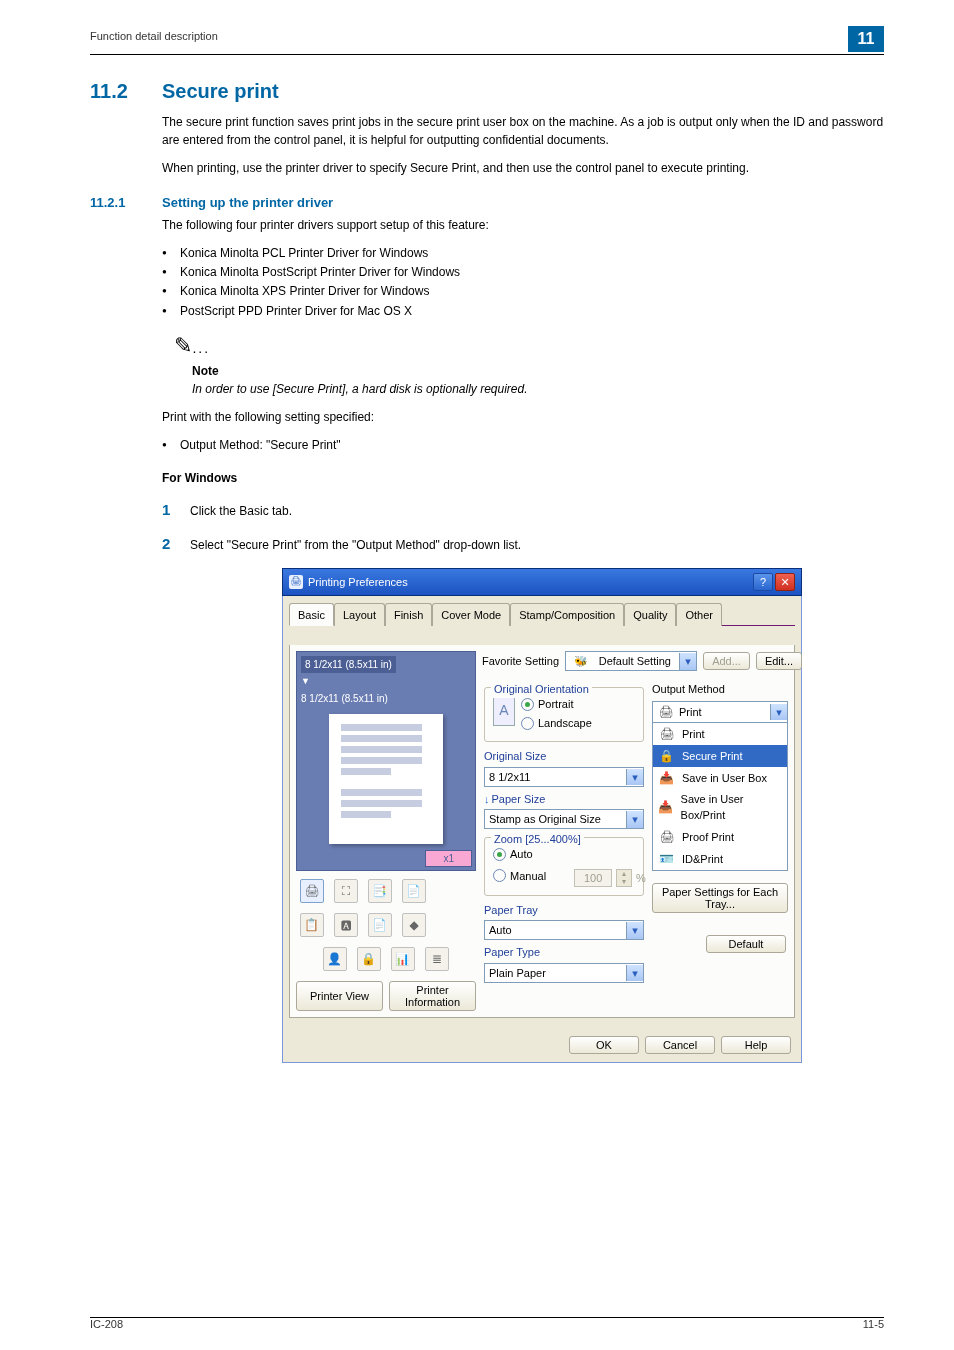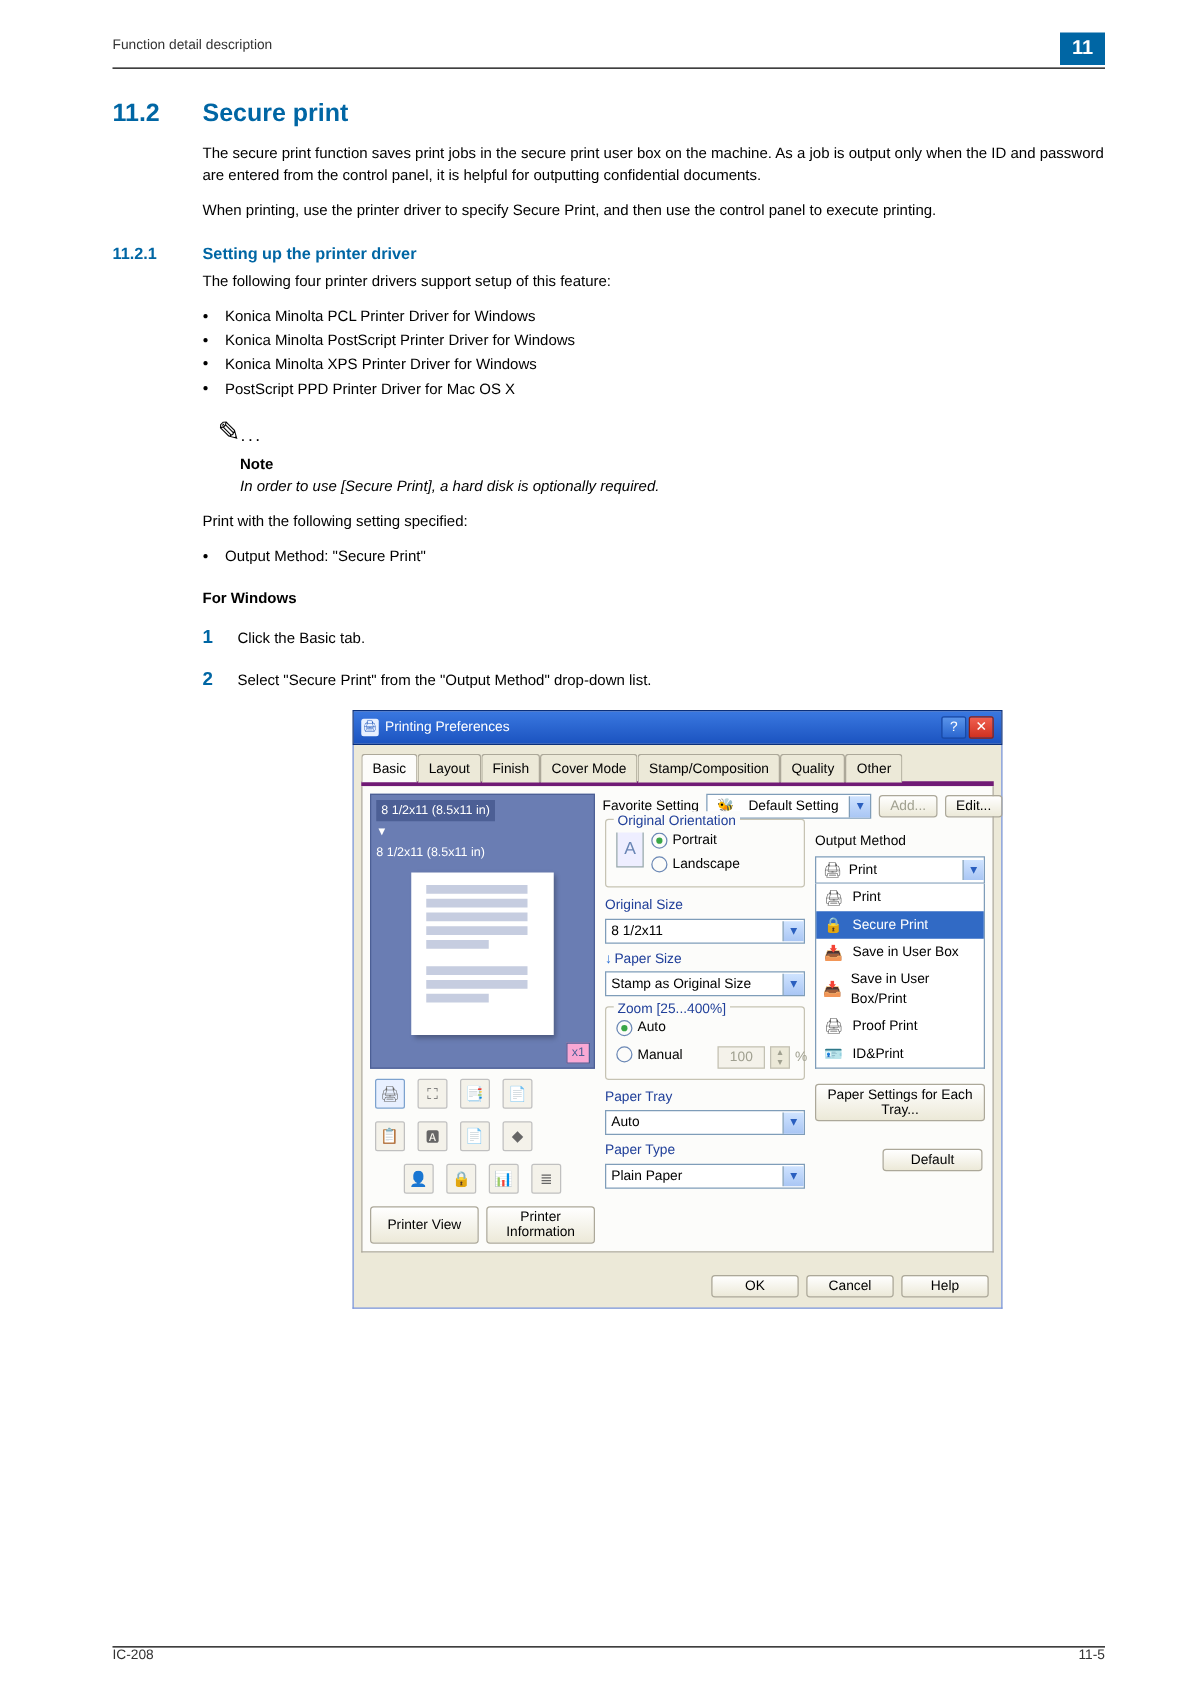--- a/index.html
+++ b/index.html
@@ -173,22 +173,22 @@
   .tb-help { background: linear-gradient(#5a94ea,#2a66cf); border:1px solid #1a4aa5;}
   .tb-close { background: linear-gradient(#f06050,#d03020); border:1px solid #902010;}
   .dlg-body {
     background: #ece9d8;
     border: 1px solid #7a96df;
     border-top: none;
     padding: 6px;
   }
   .tabstrip {
     display: flex;
-    border-bottom: 4px solid #701a75;
-    margin-bottom: 0;
+    border-bottom: 1px solid #701a75;
+    margin-bottom: 19px;
     align-items: center;
   }
   .tab {
     padding: 3px 8px 2px;
     border: 1px solid #aca899;
     border-bottom: none;
     background: #ece9d8;
     margin-right: 0px;
     border-radius: 3px 3px 0 0;
     position: relative;
@@ -230,21 +230,21 @@
     width: 90px;
     height: 110px;
     background: #fff;
     box-shadow: 2px 2px 4px rgba(0,0,0,.3);
     display:flex; flex-direction:column; padding:10px 12px; gap:4px;
   }
   .tl { height:7px; background:#c6cde0; width:90%;}
   .tl.s { width:55%; }
   .corner-x1 {
     position:absolute; bottom:3px; right:3px;
-    background:#f9a8d4; color:#4c5f95; font-size:10px; padding:0 3px; border:1px solid #4c5f95;
+    background:#f9a8d4; color:#4c5f95; font-size:10px; padding:0 17px; border:1px solid #4c5f95;
   }
   .icon-row { display:flex; gap:10px; margin-top:6px; padding:2px 4px;}
   .ic { width:22px; height:22px; border:1px solid #c0c0c0; background:#f4f2ea; border-radius:2px;
         display:flex;align-items:center;justify-content:center; font-size:12px; color:#666;}
   .ic.first { border-color:#7da2ce; background:#e8f0ff;}
   .btn {
     background: linear-gradient(#fff,#ece9d8);
     border: 1px solid #aca899;
     border-radius: 3px;
     padding: 2px 8px;
@@ -268,21 +268,21 @@
     display:flex; border:1px solid #7f9db9; background:#fff; height:18px; align-items:center;
   }
   .combo span { flex:1; padding:0 4px; color:#000;}
   .combo .dd { width:16px; text-align:center; background:linear-gradient(#cfe3ff,#a9c6f4); color:#2a5fbf; border-left:1px solid #7f9db9;}
   .spin { display:flex; gap:4px; align-items:center; margin-top:4px; margin-left:22px;}
   .spin-input { width:36px;height:16px;border:1px solid #c3c1b3; background:#f4f2ea; color:#a0a090; text-align:center;}
   .spin-btns { width:14px;height:16px;border:1px solid #c3c1b3;background:#ece9d8; font-size:8px; display:flex;flex-direction:column;}
   .spin-btns div{flex:1;text-align:center;line-height:7px;color:#a0a090;}
   .pct { color:#a0a090; }
 
-  .fav-row { display:flex; gap:6px; align-items:center; margin-bottom:0;justify-content:space-between;}
+  .fav-row { display:flex; gap:6px; align-items:center; margin-bottom:16px;justify-content:space-between;}
   .fav-row .combo { flex:1;}
   .wasp { color:#c08000; font-size:11px; margin-right:3px;}
 
   .om-combo { border:1px solid #7f9db9; background:#fff; display:flex; align-items:center; height:20px; margin-top:3px;}
   .om-combo .om-ic { width:26px; text-align:center; color:#555; font-size:12px;}
   .om-combo span.txt { flex:1; }
   .om-combo .dd { width:16px; text-align:center; background:linear-gradient(#cfe3ff,#a9c6f4); color:#2a5fbf; border-left:1px solid #7f9db9;}
 
   .om-list { border:1px solid #7f9db9; border-top:none; background:#fff; }
   .om-item { display:flex; align-items:center; padding:2px 3px; gap:4px;}

